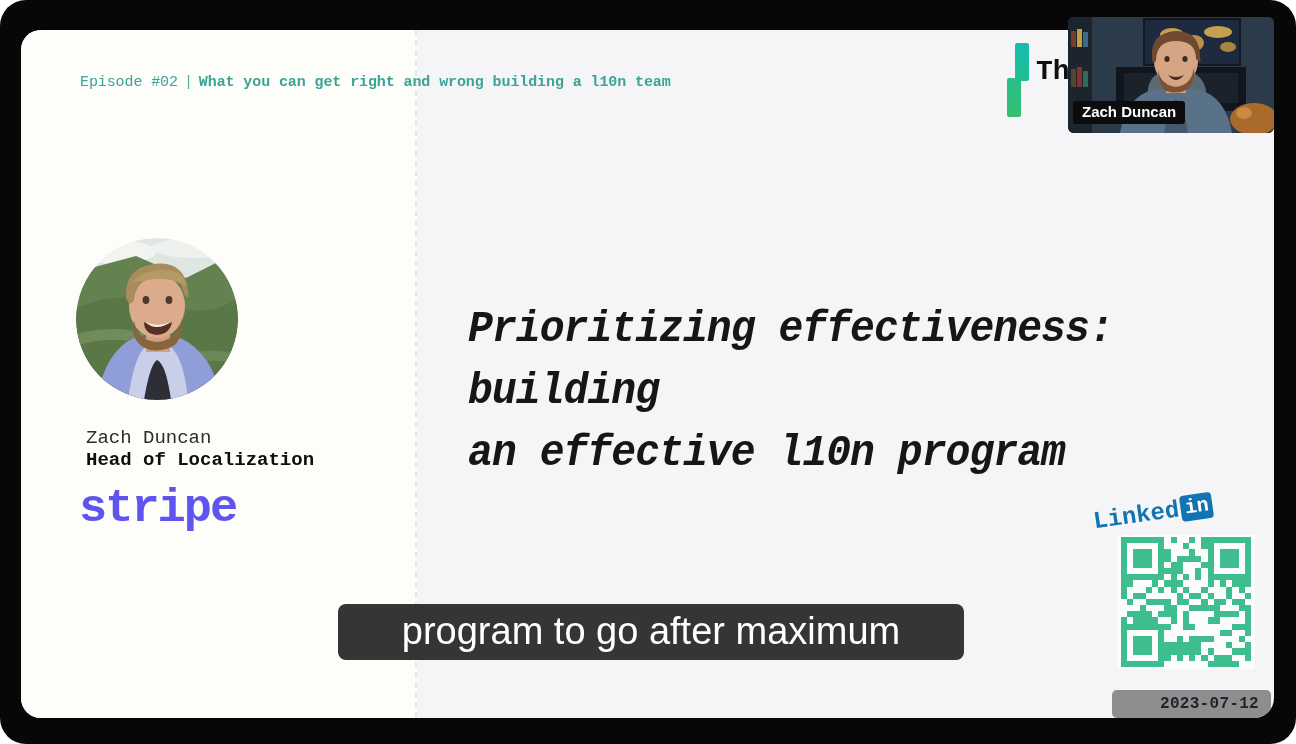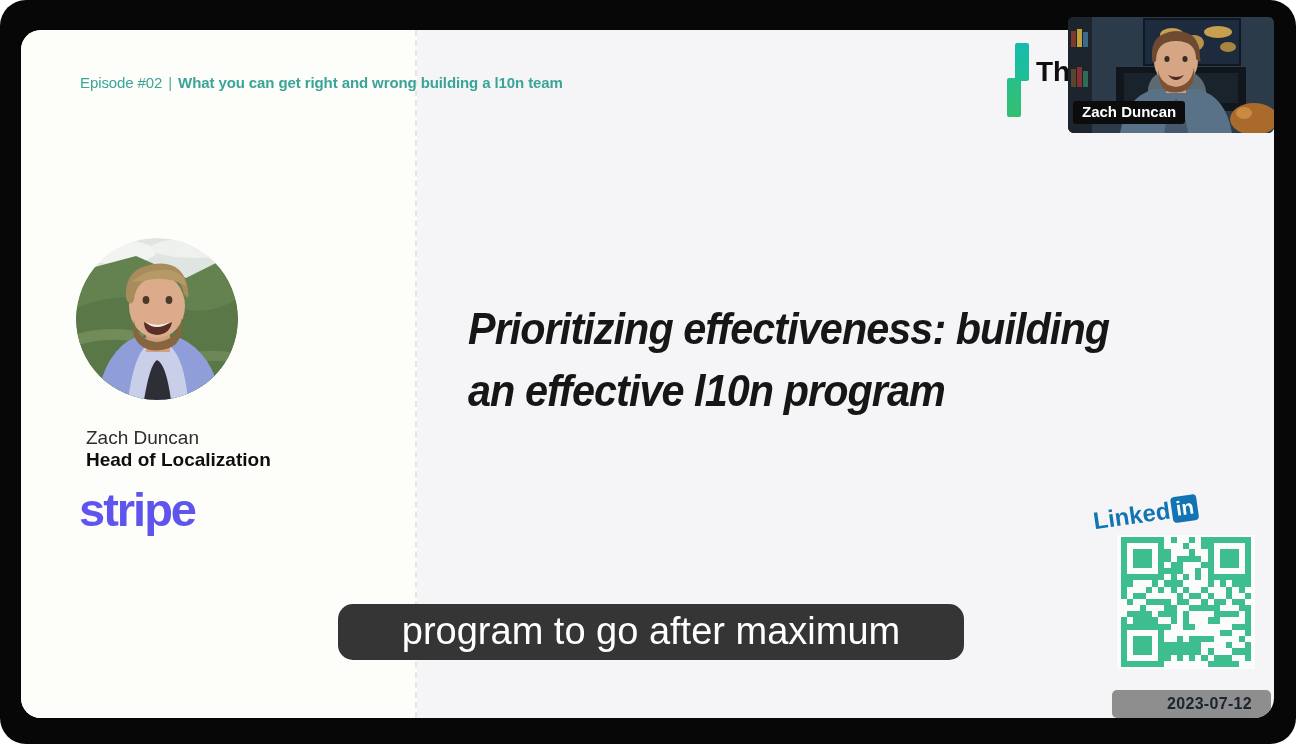--- a/index.html
+++ b/index.html
@@ -1,20 +1,20 @@
 <!DOCTYPE html>
 <html><head>
 <meta charset="utf-8">
 <style>
   * { margin:0; padding:0; box-sizing:border-box; }
   html,body { width:1296px; height:744px; background:#ffffff; font-family:"Liberation Sans", sans-serif; overflow:hidden; }
 
   .video-frame { position:absolute; left:0; top:0; width:1296px; height:744px; background:#070707; border-radius:26px; overflow:hidden; }
 
-  .slide { position:absolute; left:21px; top:30px; width:1253px; height:688px; background:#f5f5f7; border-radius:20px; overflow:hidden; }
+  .slide { position:absolute; left:21px; top:30px; width:1253px; height:688px; background:#f5f5f7; border-radius:20px; overflow:hidden;font-family:Liberation Mono, monospace; }
   .left-panel { position:absolute; left:0; top:0; width:396px; height:100%; background:#fdfdfa; border-right:2px dashed #e7e7e2; }
 
   .episode-header { position:absolute; left:59px; top:44px; font-size:15px; color:#3aa497; letter-spacing:-0.1px; white-space:nowrap; }
   .episode-header .sep { margin:0 6px; color:#55b0a3; }
   .episode-header .ep-title { font-weight:bold; }
 
   .avatar { position:absolute; left:55px; top:208px; width:162px; height:162px; border-radius:50%; overflow:hidden; }
   .avatar svg { display:block; }
 
   .speaker-name { position:absolute; left:65px; top:397px; font-size:19px; color:#2d2d2d; }
@@ -33,21 +33,21 @@
 
   .qr { position:absolute; left:1096px; top:505px; width:138px; height:134px; background:#fcfcfc; padding:2px; }
   .qr svg { display:block; width:100%; height:100%; }
 
   .timestamp { position:absolute; left:1091px; top:660px; width:159px; height:28px; background:rgba(132,132,132,0.92); border-radius:5px; color:#1c2430; font-size:16px; font-weight:bold; text-align:center; line-height:28px; letter-spacing:0.3px;padding-left:36px; }
 
   .webcam { position:absolute; left:1068px; top:17px; width:206px; height:116px; border-radius:6px; overflow:hidden; background:#2c3b49; }
   .webcam svg { display:block; }
   .name-tag { position:absolute; left:5px; bottom:9px; background:#0c0c0c; color:#ffffff; font-size:15px; font-weight:bold; padding:2px 9px 4px; border-radius:3px; }
 
-  .caption { position:absolute; left:338px; top:604px; width:626px; height:56px; background:rgba(42,42,42,0.95); border-radius:15px; color:#ffffff; font-size:38px; line-height:55px; text-align:center; white-space:nowrap; }
+  .caption { position:absolute; left:338px; top:604px; width:626px; height:56px; background:rgba(42,42,42,0.95); border-radius:8px; color:#ffffff; font-size:38px; line-height:55px; text-align:center; white-space:nowrap; }
 </style>
 </head>
 <body>
 
 <div class="video-frame">
 
   <div class="slide">
     <div class="left-panel"></div>
 
     <div class="episode-header">

